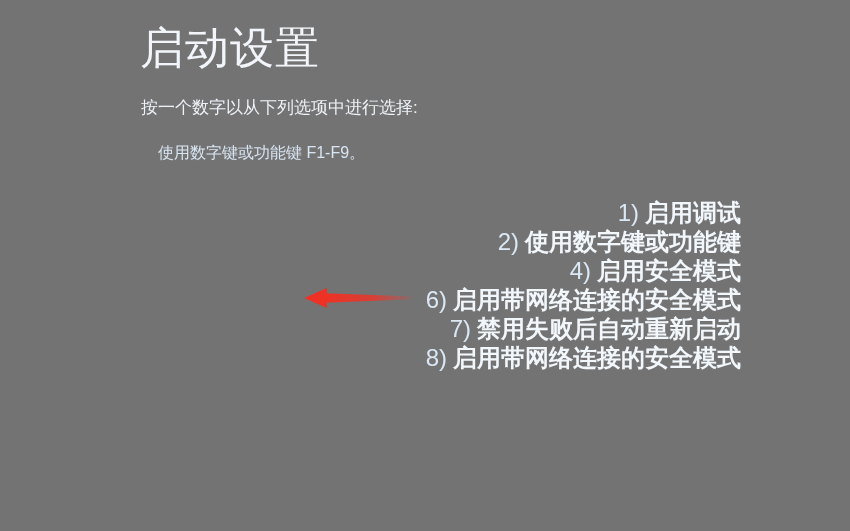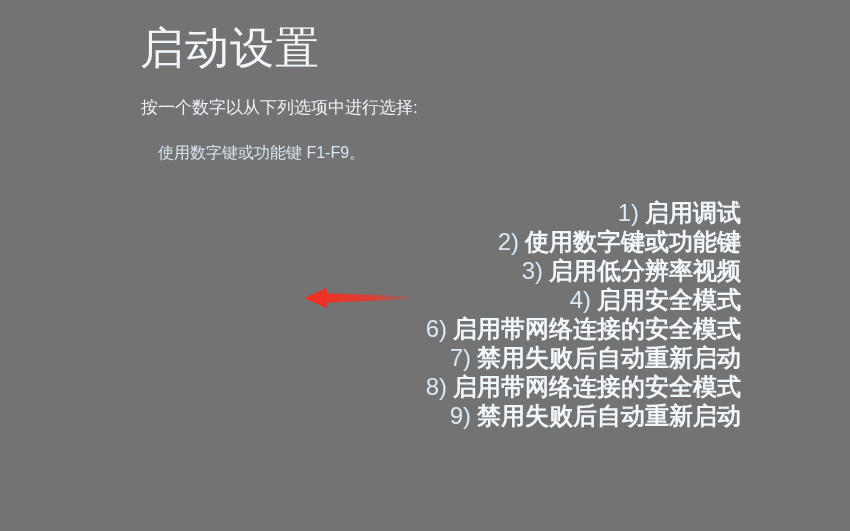--- a/index.html
+++ b/index.html
@@ -120,44 +120,38 @@
     <ul class="option-list">
 
       <li class="option-row">
         <span class="option-key">1)</span><span class="option-label">启用调试</span>
       </li>
 
       <li class="option-row">
         <span class="option-key">2)</span><span class="option-label">使用数字键或功能键</span>
       </li>
 
-      <li class="option-row">
-        <span class="option-key">3)</span><span class="option-label">启用低分辨率视频</span>
-      </li>
 
       <li class="option-row">
         <span class="option-key">4)</span><span class="option-label">启用安全模式</span>
       </li>
 
 
       <li class="option-row">
         <span class="option-key">6)</span><span class="option-label">启用带网络连接的安全模式</span>
       </li>
 
       <li class="option-row">
         <span class="option-key">7)</span><span class="option-label">禁用失败后自动重新启动</span>
       </li>
 
       <li class="option-row">
         <span class="option-key">8)</span><span class="option-label">启用带网络连接的安全模式</span>
       </li>
 
-      <li class="option-row">
-        <span class="option-key">9)</span><span class="option-label">禁用失败后自动重新启动</span>
-      </li>
 
     </ul>
   </div>
 
   <svg class="arrow-annotation" viewBox="0 0 122 26">
     <defs>
       <linearGradient id="tailFade" x1="0" y1="0" x2="1" y2="0">
         <stop offset="0%" stop-color="#ee3124" stop-opacity="1"></stop>
         <stop offset="55%" stop-color="#e8372c" stop-opacity="0.85"></stop>
         <stop offset="88%" stop-color="#d8463f" stop-opacity="0.35"></stop>

